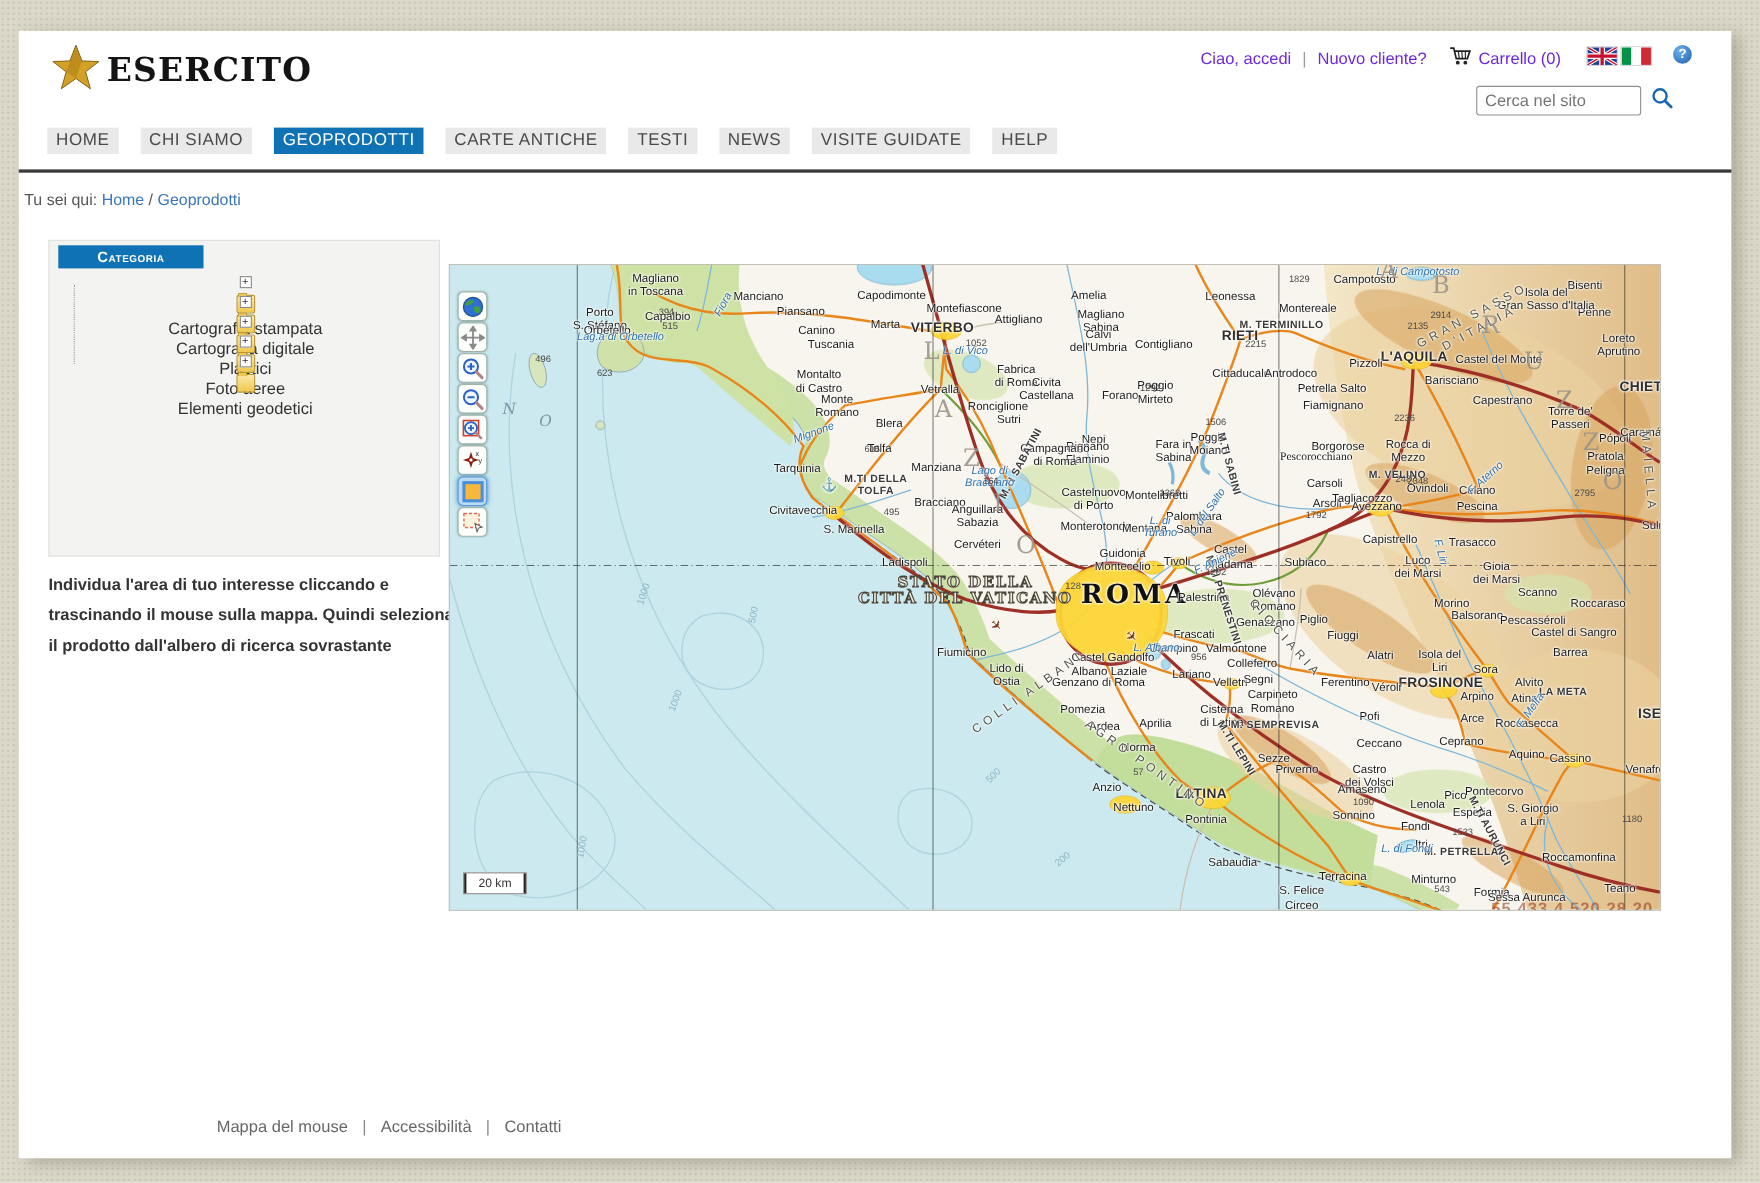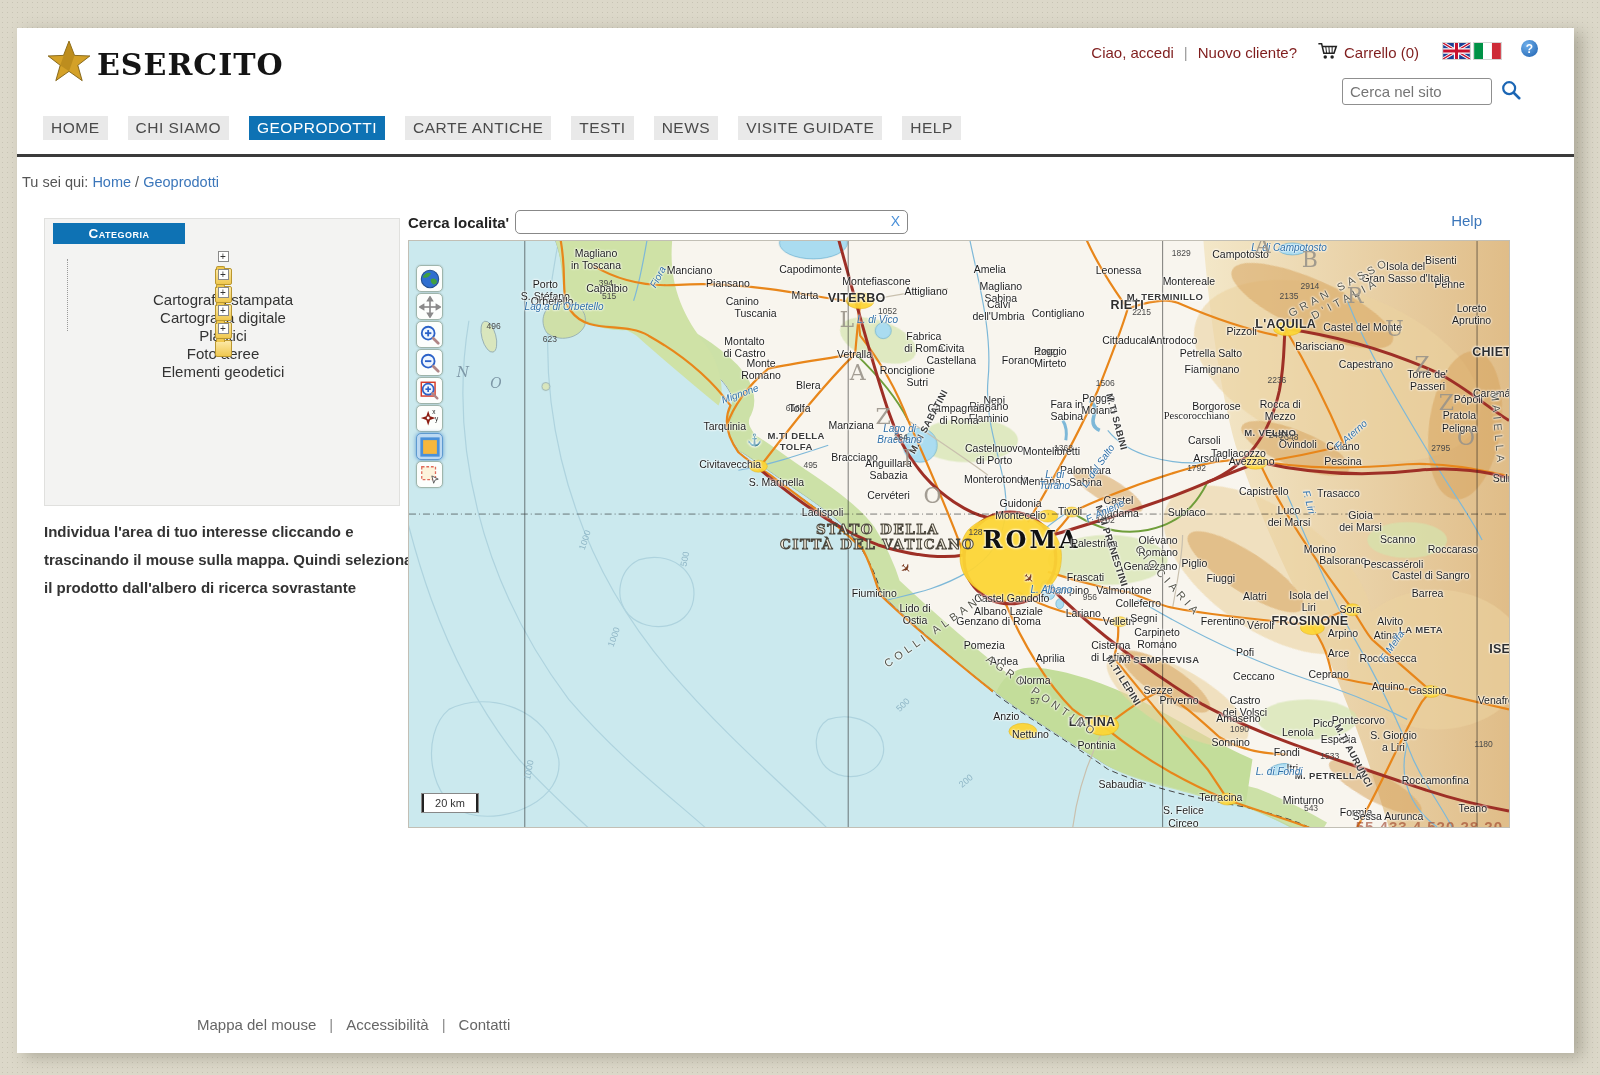--- a/index.html
+++ b/index.html
@@ -9,21 +9,21 @@
     background-image:radial-gradient(#c7c3b4 0.8px, transparent 0.9px);
     background-size:5px 5px;
   }
   #card { position:absolute; left:17px; top:28px; width:1557px; height:1025px;
     background:#ffffff; box-shadow:8px 4px 14px rgba(90,85,70,.35); }
 
   
   #logo { position:absolute; left:30px; top:12px; display:flex; align-items:center; gap:6px; }
   #logo-text { font-family:"DejaVu Serif", serif; font-weight:700; font-size:30px; letter-spacing:1px; color:#141414; }
   #userbar { position:absolute; top:12px; right:36px; display:flex; align-items:center; gap:10px; font-size:15px; }
-  #userbar a { color:#7f1d1d; text-decoration:none; cursor:pointer; }
+  #userbar a { color:#6d28d9; text-decoration:none; cursor:pointer; }
   .vsep { color:#9a9a9a; }
   #cartwrap { display:flex; align-items:center; gap:5px; margin-left:10px; }
   #flags { display:flex; gap:4px; margin-left:14px; }
   #flags svg { box-shadow:0 0 0 1px #d5d5d5; }
   #help-bubble { width:17px; height:17px; border-radius:50%; margin-left:10px; margin-top:-8px;
     background:radial-gradient(circle at 35% 30%, #6fb0ec, #1c5fae); color:#fff; font-size:12px; font-weight:700;
     display:flex; align-items:center; justify-content:center; cursor:pointer; }
   #searchrow { position:absolute; top:50px; right:52px; display:flex; align-items:center; gap:8px; }
   #site-search { width:150px; height:27px; border:1px solid #8f8f8f; border-radius:3px; font-size:15px; padding:0 7px; color:#333; }
   #site-search::placeholder { color:#757575; }
@@ -207,28 +207,20 @@
         <div class="trow">
           <span class="expander"></span>
           <span class="folder"></span>
           <span class="tlabel">Elementi geodetici</span>
         </div>
       </div>
   </div>
 
   <p id="instruction">Individua l'area di tuo interesse cliccando e trascinando il mouse sulla mappa. Quindi seleziona il prodotto dall'albero di ricerca sovrastante</p>
 
-  <div id="map-search-row">
-    <span id="map-search-label">Cerca localita'</span>
-    <span id="loc-input-wrap">
-      <input id="loc-input" type="text" value="" style="">
-      <span id="loc-clear">X</span>
-    </span>
-    <a id="map-help">Help</a>
-  </div>
 
   <div id="map">
     <svg class="base" viewBox="0 0 1102 588" preserveAspectRatio="none">
       <defs>
         <linearGradient id="gmount" x1="0" y1="0" x2="1" y2="0">
           <stop offset="0" stop-color="#f2e4bf"></stop>
             <stop offset="1" stop-color="#d9ad6c"></stop>
         </linearGradient>
       </defs>
       <rect x="0" y="0" width="1102" height="588" fill="#cbe9ee"></rect>

